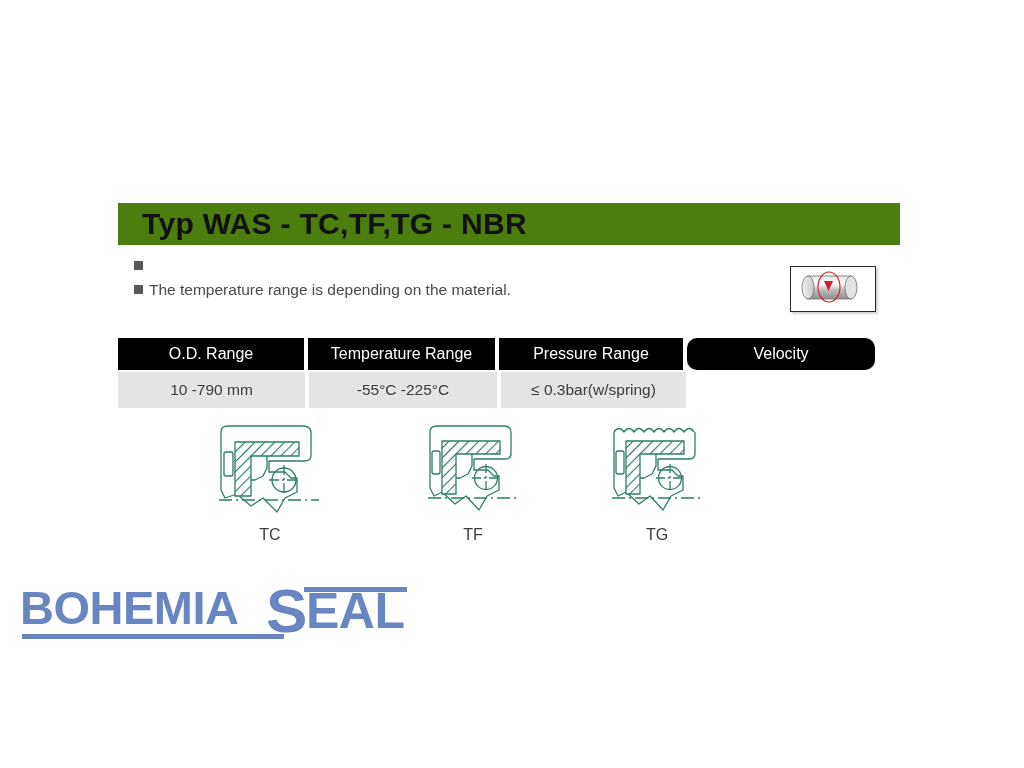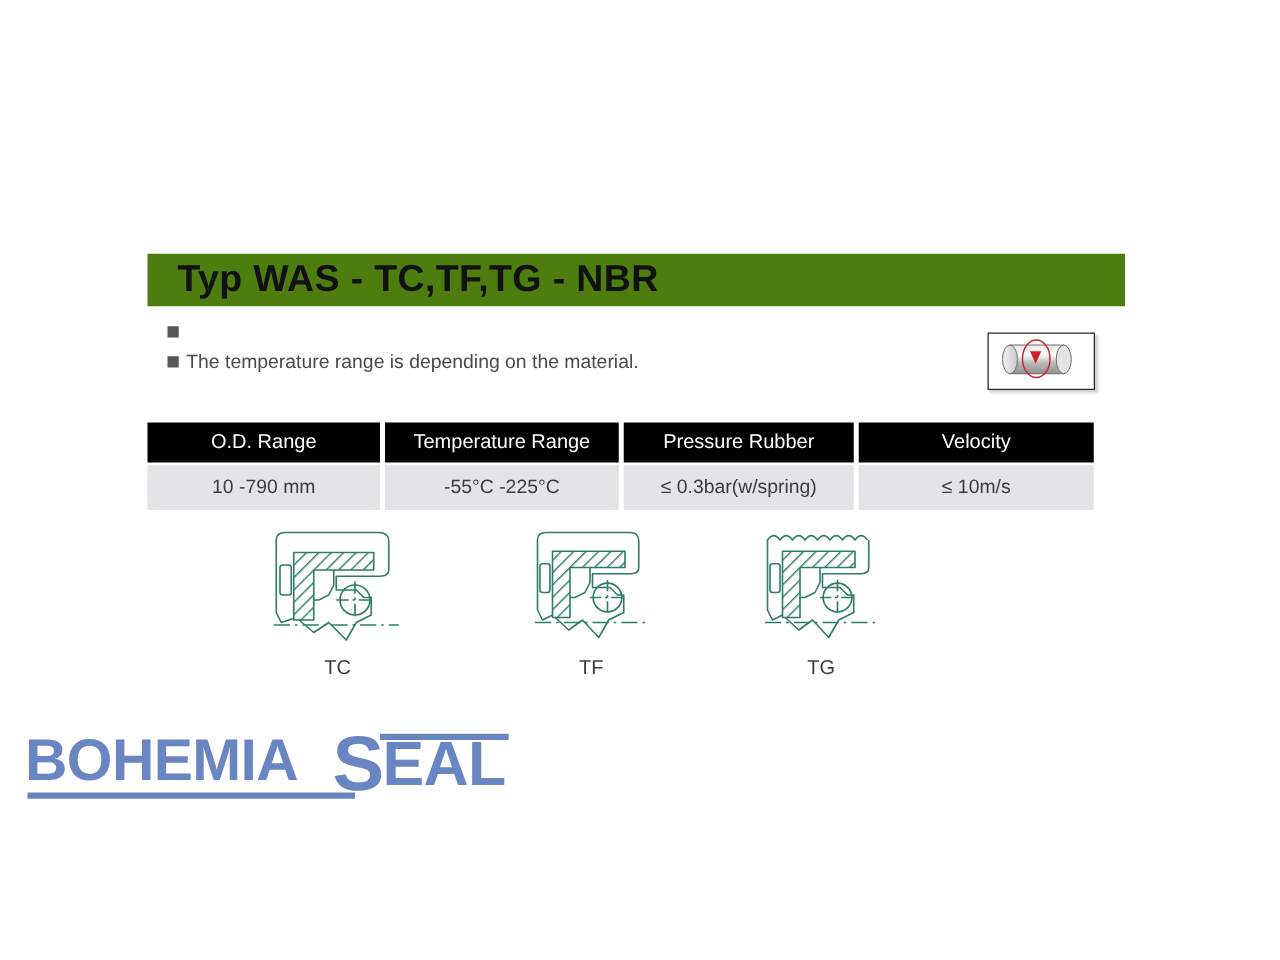--- a/index.html
+++ b/index.html
@@ -95,21 +95,21 @@
   }
   .data-cell{
     background:#e4e4e6;
     color:#3c3c3e;
     font-size:15.5px;
     font-family:"Liberation Sans", sans-serif;
   }
   .c1{width:187px;}
   .c2{width:188px;}
   .c3{width:185px;}
-  .c4{width:189px;}
+  .c4{width:189px;border-radius:10px;}
 
   
   .seal-fig{
     position:absolute;
     width:130px;
     text-align:center;
   }
   #seal-tc{left:205px; top:420px;}
   #seal-tf{left:408px; top:420px;}
   #seal-tg{left:592px; top:420px;}
@@ -175,29 +175,28 @@
 
     <polygon points="33,14 42,14 37.5,24" fill="#cc2127"></polygon>
   </svg>
 </div>
 
 <div id="spec-table">
 
   <div class="tbl-row hdr-row">
     <div class="cell hdr-cell c1">O.D. Range</div>
     <div class="cell hdr-cell c2">Temperature Range</div>
-    <div class="cell hdr-cell c3">Pressure Rubber</div>
+    <div class="cell hdr-cell c3">Pressure Range</div>
     <div class="cell hdr-cell c4">Velocity</div>
   </div>
 
   <div class="tbl-row data-row">
     <div class="cell data-cell c1">10 -790 mm</div>
     <div class="cell data-cell c2">-55°C -225°C</div>
     <div class="cell data-cell c3">≤ 0.3bar(w/spring)</div>
-    <div class="cell data-cell c4">≤ 10m/s</div>
   </div>
 
 </div>
 
 <div class="seal-fig" id="seal-tc">
   <svg class="seal-svg" width="126" height="104" viewBox="0 0 126 104">
     <defs>
       <pattern id="hatchTC" width="7" height="7" patternTransform="rotate(45)" patternUnits="userSpaceOnUse">
         <rect width="7" height="7" fill="#ffffff"></rect>
         <line x1="0" y1="0" x2="0" y2="7" stroke="#2e7d68" stroke-width="2.3"></line>

